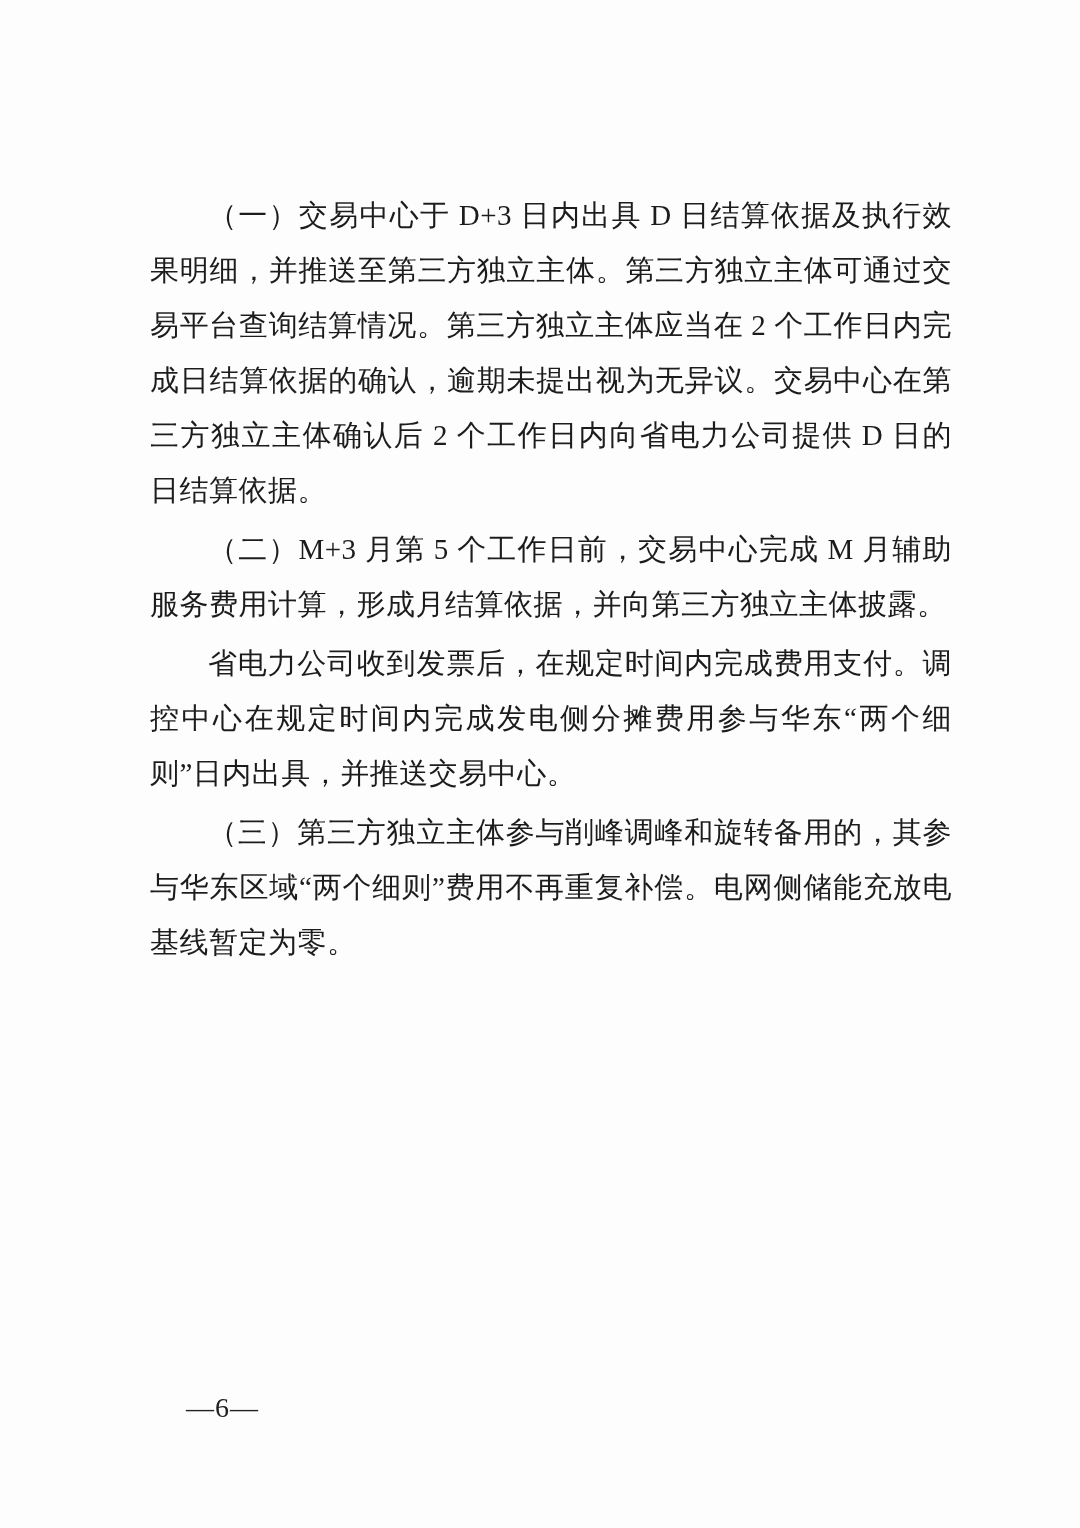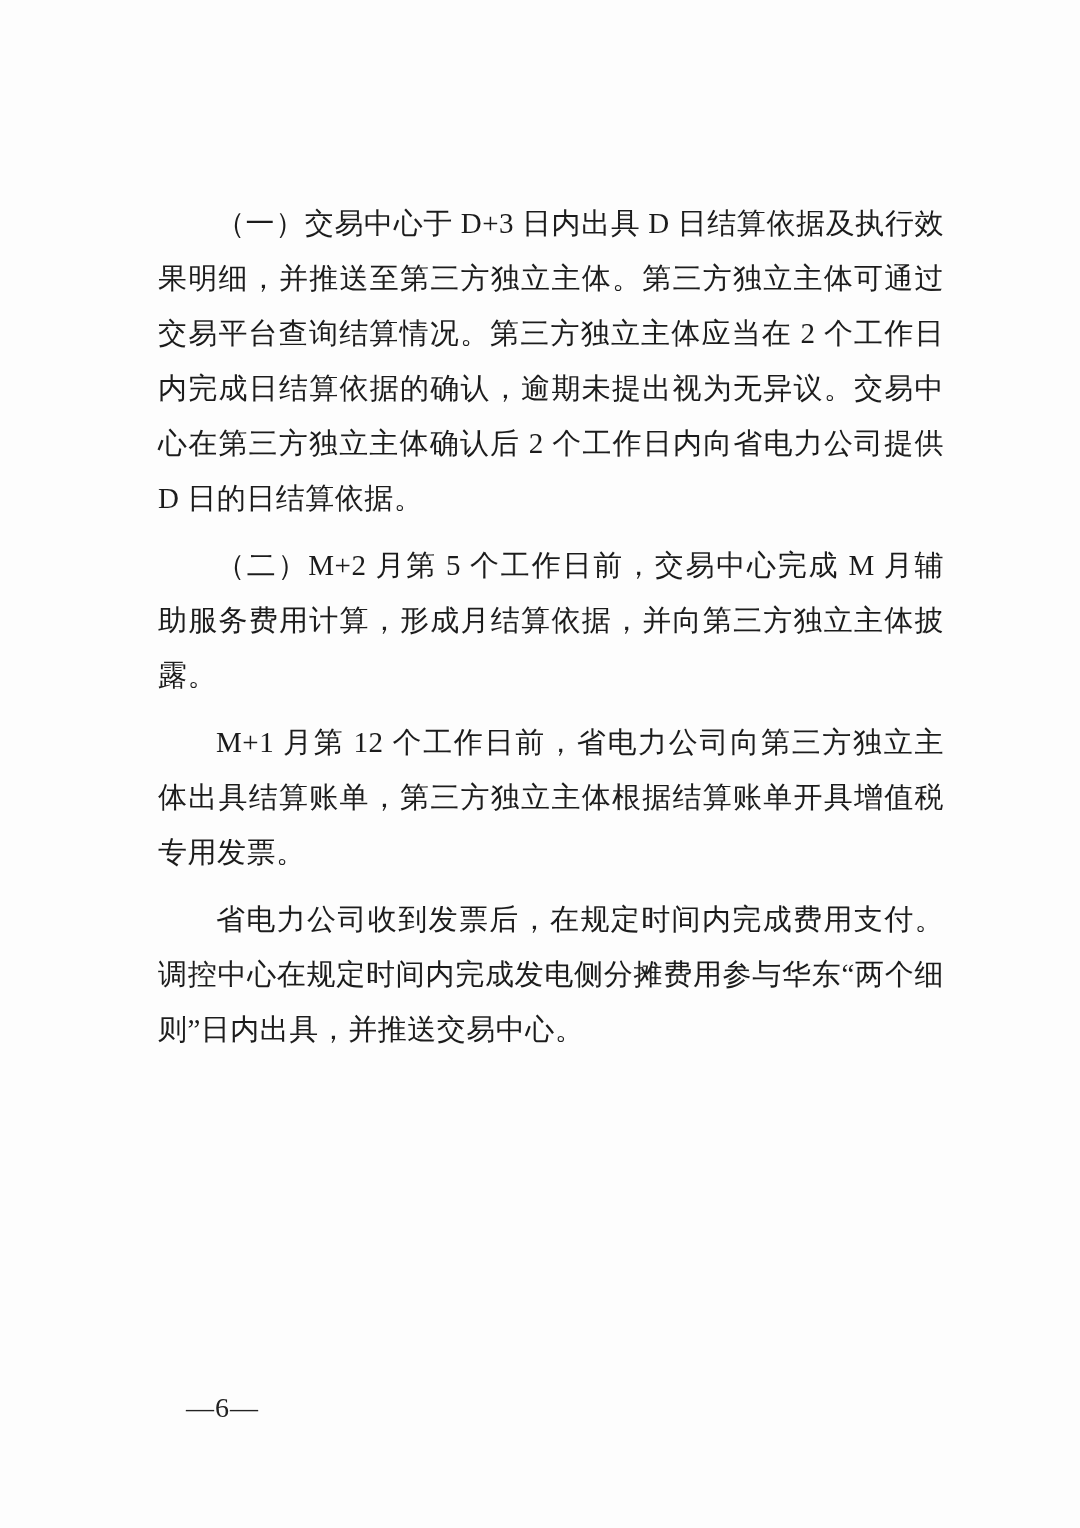--- a/index.html
+++ b/index.html
@@ -16,21 +16,21 @@
     font-family: "Liberation Serif", "DejaVu Serif", serif;
     color: #1c1c1c;
   }
   .content {
     position: absolute;
     left: 146px;
     top: 184px;
     width: 810px;
   }
   .content p {
-    margin: 12px;
+    margin: 4px;
     font-size: 29px;
     line-height: 55px;
     letter-spacing: 0.5px;
     text-align: justify;
     text-indent: 2em;
     word-break: break-all;
   }
   .page-number {
     position: absolute;
     left: 186px;
@@ -40,18 +40,18 @@
     letter-spacing: 1px;
     color: #222222;
   }
 </style>
 </head>
 <body>
 
 <div class="page">
   <div class="content">
     <p>（一）交易中心于 D+3 日内出具 D 日结算依据及执行效果明细，并推送至第三方独立主体。第三方独立主体可通过交易平台查询结算情况。第三方独立主体应当在 2 个工作日内完成日结算依据的确认，逾期未提出视为无异议。交易中心在第三方独立主体确认后 2 个工作日内向省电力公司提供 D 日的日结算依据。</p>
-    <p>（二）M+2 月第 5 个工作日前，交易中心完成 M 月辅助服务费用计算，形成月结算依据，并向第三方独立主体披露。</p>
-    <p>M+1 月第 12 个工作日前，省电力公司向第三方独立主体出具结算账单，第三方独立主体根据结算账单开具增值税专用发票。</p>
+    <p>（二）M+3 月第 5 个工作日前，交易中心完成 M 月辅助服务费用计算，形成月结算依据，并向第三方独立主体披露。</p>
     <p>省电力公司收到发票后，在规定时间内完成费用支付。调控中心在规定时间内完成发电侧分摊费用参与华东“两个细则”日内出具，并推送交易中心。</p>
+    <p>（三）第三方独立主体参与削峰调峰和旋转备用的，其参与华东区域“两个细则”费用不再重复补偿。电网侧储能充放电基线暂定为零。</p>
   </div>
   <div class="page-number">—6—</div>
 </div>
 
 </body></html>

